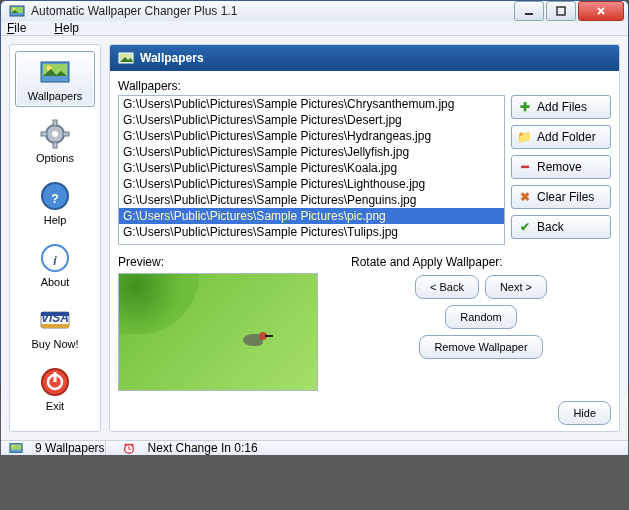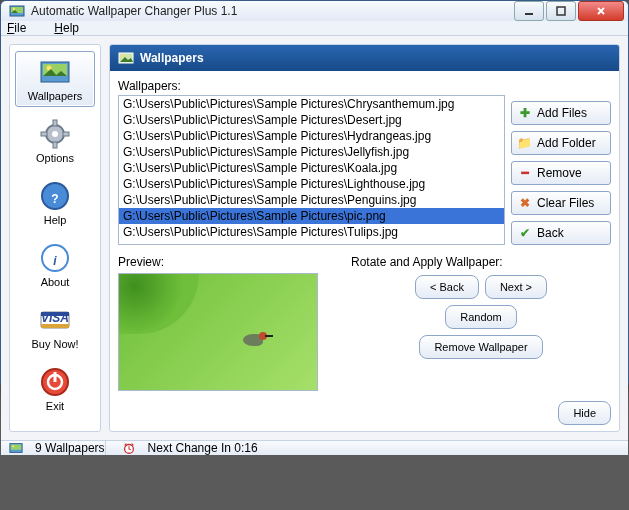--- a/index.html
+++ b/index.html
@@ -26,26 +26,26 @@
 .side-item .ic { width: 32px; height: 32px; margin: 0 auto 2px; display: flex; align-items: center; justify-content: center; font-size: 22px; }
 .side-item .lbl { font-size: 11px; }
 
 .main { flex: 1; background: #fff; border: 1px solid #c7d3e3; border-radius: 3px; display: flex; flex-direction: column; overflow: hidden; }
 
 .panel-header { height: 26px; background: linear-gradient(#2a66b0,#174a88); color: #fff; display: flex; align-items: center; padding: 0 8px; font-weight: bold; font-size: 13px; }
 .panel-header .ic { width: 16px; height: 16px; margin-right: 6px; }
 
 .panel-body { flex: 1; padding: 8px; display: flex; flex-direction: column; gap: 6px; }
 
-.list-area { display: flex; gap: 6px; align-items: flex-end; }
+.list-area { display: flex; gap: 6px; }
 .list-col { flex: 1; display: flex; flex-direction: column; }
 .list-label { margin-bottom: 2px; }
 .file-list { height: 150px; border: 1px solid #a7b8cf; background: #fff; overflow: auto; font-size: 11px; }
 .file-list .row { padding: 1px 4px; white-space: nowrap; cursor: default; }
-.file-list .row.selected { background: #3a74d8; color: #000000; }
+.file-list .row.selected { background: #3a74d8; color: #fef9c3; }
 
 .btn-col { width: 100px; display: flex; flex-direction: column; gap: 6px; padding-top: 16px; }
 .btn { height: 24px; border: 1px solid #8da6c7; border-radius: 3px; background: linear-gradient(#fefefe,#e5ecf6); display: flex; align-items: center; padding: 0 6px; gap: 5px; font-size: 11px; cursor: pointer; }
 .btn .bic { width: 14px; height: 14px; display: flex; align-items: center; justify-content: center; font-size: 12px; }
 
 .lower { display: flex; gap: 23px; margin-top: 4px; }
 .preview-col { width: 210px; }
 .preview-label { margin-bottom: 4px; }
 .preview-box { width: 200px; height: 118px; border: 1px solid #a7b8cf; background: linear-gradient(135deg,#6fbf3a,#a6e06a); position: relative; overflow:hidden; }
 .preview-box .leaf { position:absolute; top:0; left:0; width:80px; height:60px; background: radial-gradient(circle at 20% 20%, #3f8f1f, #6fbf3a 60%); border-bottom-right-radius: 60px; }

